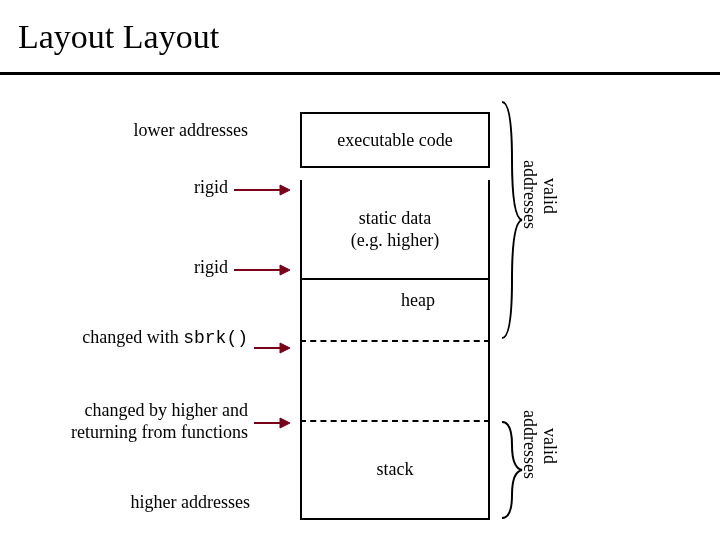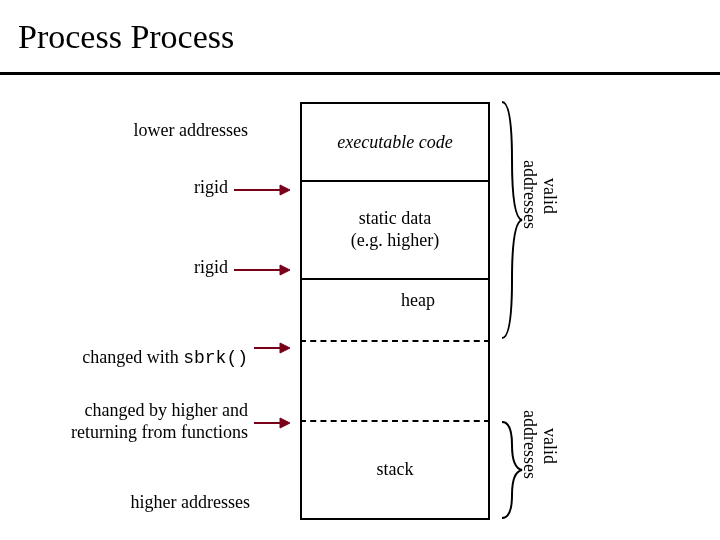--- a/index.html
+++ b/index.html
@@ -51,21 +51,21 @@
     position: absolute;
     left: 0;
     width: 100%;
     text-align: center;
     font-size: 18px;
     display: flex;
     flex-direction: column;
     justify-content: center;
     line-height: 1.25;
   }
-  .seg.text   { top: 2px;    height: 80px;  border: 2px solid #000; font-style: italic; }
+  .seg.text   { top: 12px;    height: 56px;  border: 2px solid #000; }
   .seg.data   { top: 80px; height: 100px;  border: 2px solid #000; border-top: none; }
   .seg.heap   { top: 160px;height: 80px;  border: 2px solid #000; border-top: none; border-bottom: none; padding-left: 46px; }
   .seg.gap    { top: 240px;height: 80px;  border-left: 2px solid #000; border-right: 2px solid #000; }
   .seg.stack  { top: 320px;height: 100px; border: 2px solid #000; border-top: none; align-items: center; }
   .dashed {
     position: absolute;
     left: 0;
     width: 100%;
     border-top: 2px dashed #000;
   }
@@ -82,30 +82,30 @@
     position: absolute;
     font-size: 18px;
     transform: rotate(90deg);
     transform-origin: left top;
     white-space: nowrap;
   }
 </style>
 </head>
 <body>
 
-<div class="title">Process Process</div>
+<div class="title">Layout Layout</div>
 <div class="hr"></div>
 
 <div class="label" style="left:18px; top:120px; width:230px;">lower addresses</div>
 
 <div class="label" style="left:18px; top:177px; width:210px;">rigid</div>
 
 <div class="label" style="left:18px; top:257px; width:210px;">rigid</div>
 
-<div class="label" style="left:18px; top:347px; width:230px;">
+<div class="label" style="left:18px; top:327px; width:230px;">
   <span>changed with </span><span class="mono">sbrk()</span>
 </div>
 
 <div class="label" style="left:18px; top:400px; width:230px; line-height:1.2;">changed by higher and returning from functions</div>
 
 <div class="label" style="left:60px; top:492px; width:190px;">higher addresses</div>
 
 <svg class="arrow" style="left:232px; top:182px; width:60px; height:16px;">
     <line x1="2" y1="8" x2="48" y2="8" stroke-width="2"></line>
     <polygon points="48,3 58,8 48,13"></polygon>

